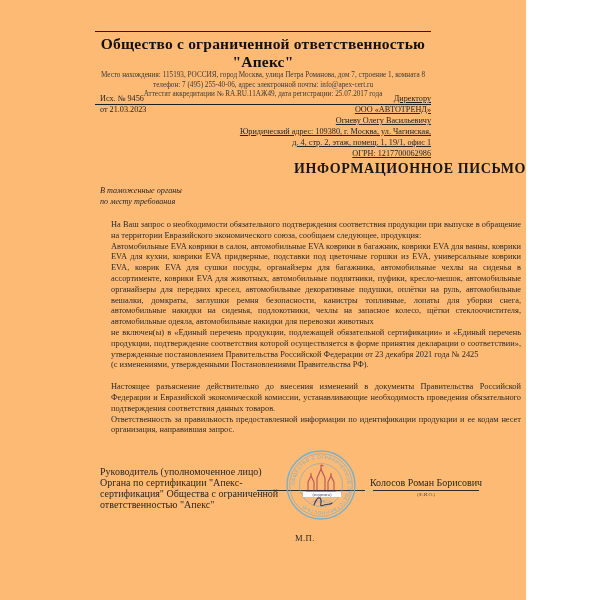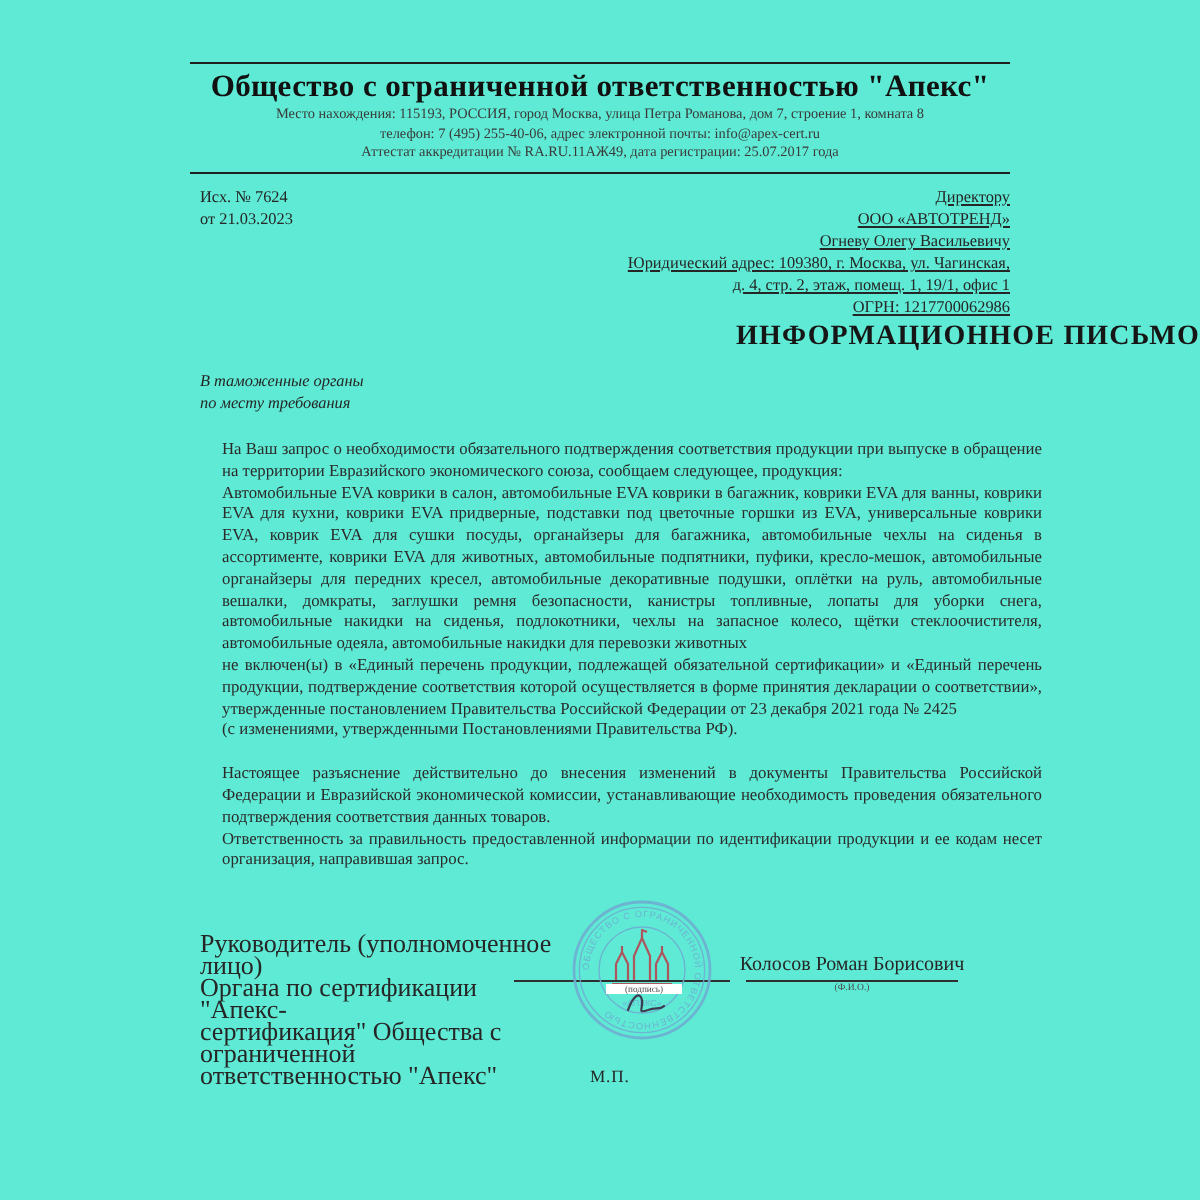--- a/index.html
+++ b/index.html
@@ -1,17 +1,17 @@
 <!DOCTYPE html>
 <html><head>
 <meta charset="utf-8">
 <style>
   html,body{margin:0;padding:0;background:#ffffff;}
   .page{
-    position:relative;width:600px;height:600px;background:#5eead4;
+    position:relative;width:526px;height:600px;background:#fdba74;
     font-family:"Liberation Serif", serif;color:#262626;overflow:hidden;
   }
   
   .letterhead{
     position:absolute;left:95px;right:95px;top:31px;
     border-top:1.6px solid #1f1f1f;border-bottom:1.6px solid #1f1f1f;
     text-align:center;padding:3px 0 4px 0;
   }
   .company-name{font-size:15.5px;font-weight:bold;letter-spacing:.2px;color:#111;}
   .lh-line{font-size:7.2px;line-height:9.6px;color:#3a3a3a;}
@@ -32,21 +32,21 @@
   
   .body-text{
     position:absolute;left:95px;width:410px;top:220px;
     font-size:8.4px;line-height:10.8px;text-align:justify;color:#2b2b2b;margin-left:16px;
   }
   .body-text p{margin:0;}
   .body-text p.gap-before{margin-top:11px;}
   
   .sig-left{
     position:absolute;left:100px;top:466px;width:180px;
-    font-size:13px;line-height:11px;white-space:pre-line;
+    font-size:10px;line-height:11px;white-space:pre-line;
   }
   .sig-line{position:absolute;left:257px;top:490px;width:108px;border-top:1.1px solid #2f2f2f;z-index:1;}
   .name-line{position:absolute;left:373px;top:490px;width:106px;border-top:1.1px solid #2f2f2f;}
   .signer-name{position:absolute;left:367px;top:477px;width:118px;text-align:center;font-size:10px;}
   .name-caption{position:absolute;left:373px;top:492px;width:106px;text-align:center;font-size:4.8px;color:#4a4a4a;}
   .signature-caption{
     position:absolute;left:303px;top:492px;width:38px;text-align:center;
     font-size:4.6px;color:#4a4a4a;background:#ffffff;z-index:3;
   }
   .stamp{position:absolute;left:285px;top:449px;z-index:2;opacity:.92;}
@@ -59,21 +59,21 @@
 <div class="page">
 
   <div class="letterhead">
     <div class="company-name">Общество с ограниченной ответственностью "Апекс"</div>
     <div class="lh-line">Место нахождения: 115193, РОССИЯ, город Москва, улица Петра Романова, дом 7, строение 1, комната 8</div>
     <div class="lh-line">телефон: 7 (495) 255-40-06, адрес электронной почты: info@apex-cert.ru</div>
     <div class="lh-line">Аттестат аккредитации № RA.RU.11АЖ49, дата регистрации: 25.07.2017 года</div>
   </div>
 
   <div class="ref-block">
-    <div>Исх. № 7624</div>
+    <div>Исх. № 9456</div>
     <div>от 21.03.2023</div>
   </div>
 
   <div class="recipient-block">Директору
 ООО «АВТОТРЕНД»
 Огневу Олегу Васильевичу
 Юридический адрес: 109380, г. Москва, ул. Чагинская,
 д. 4, стр. 2, этаж, помещ. 1, 19/1, офис 1
 ОГРН: 1217700062986</div>
 

